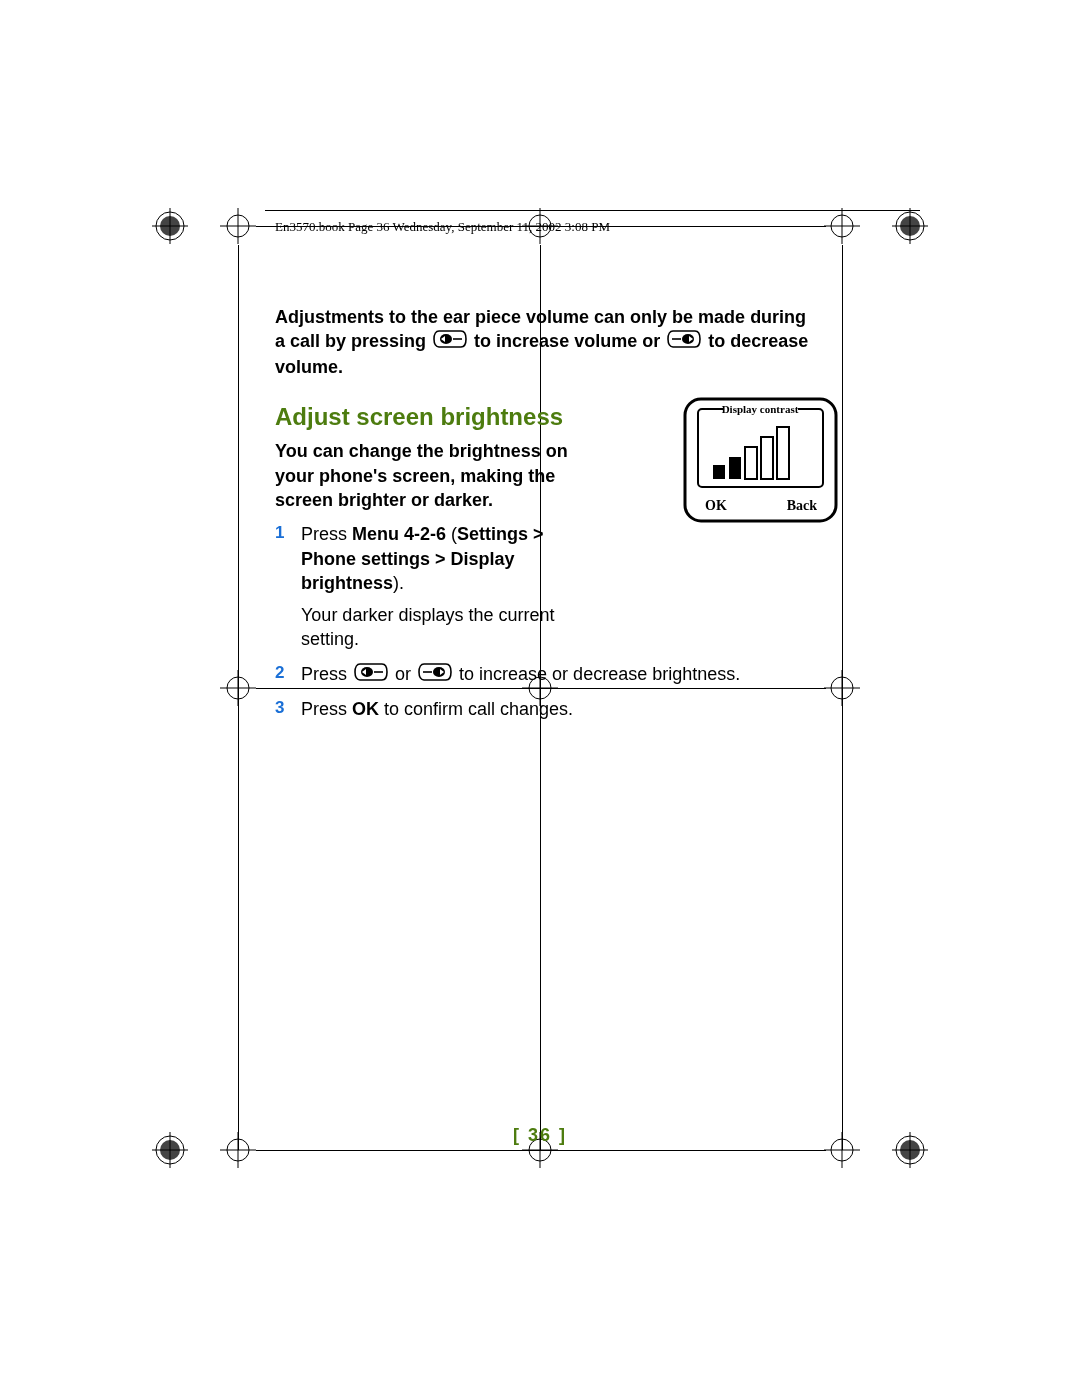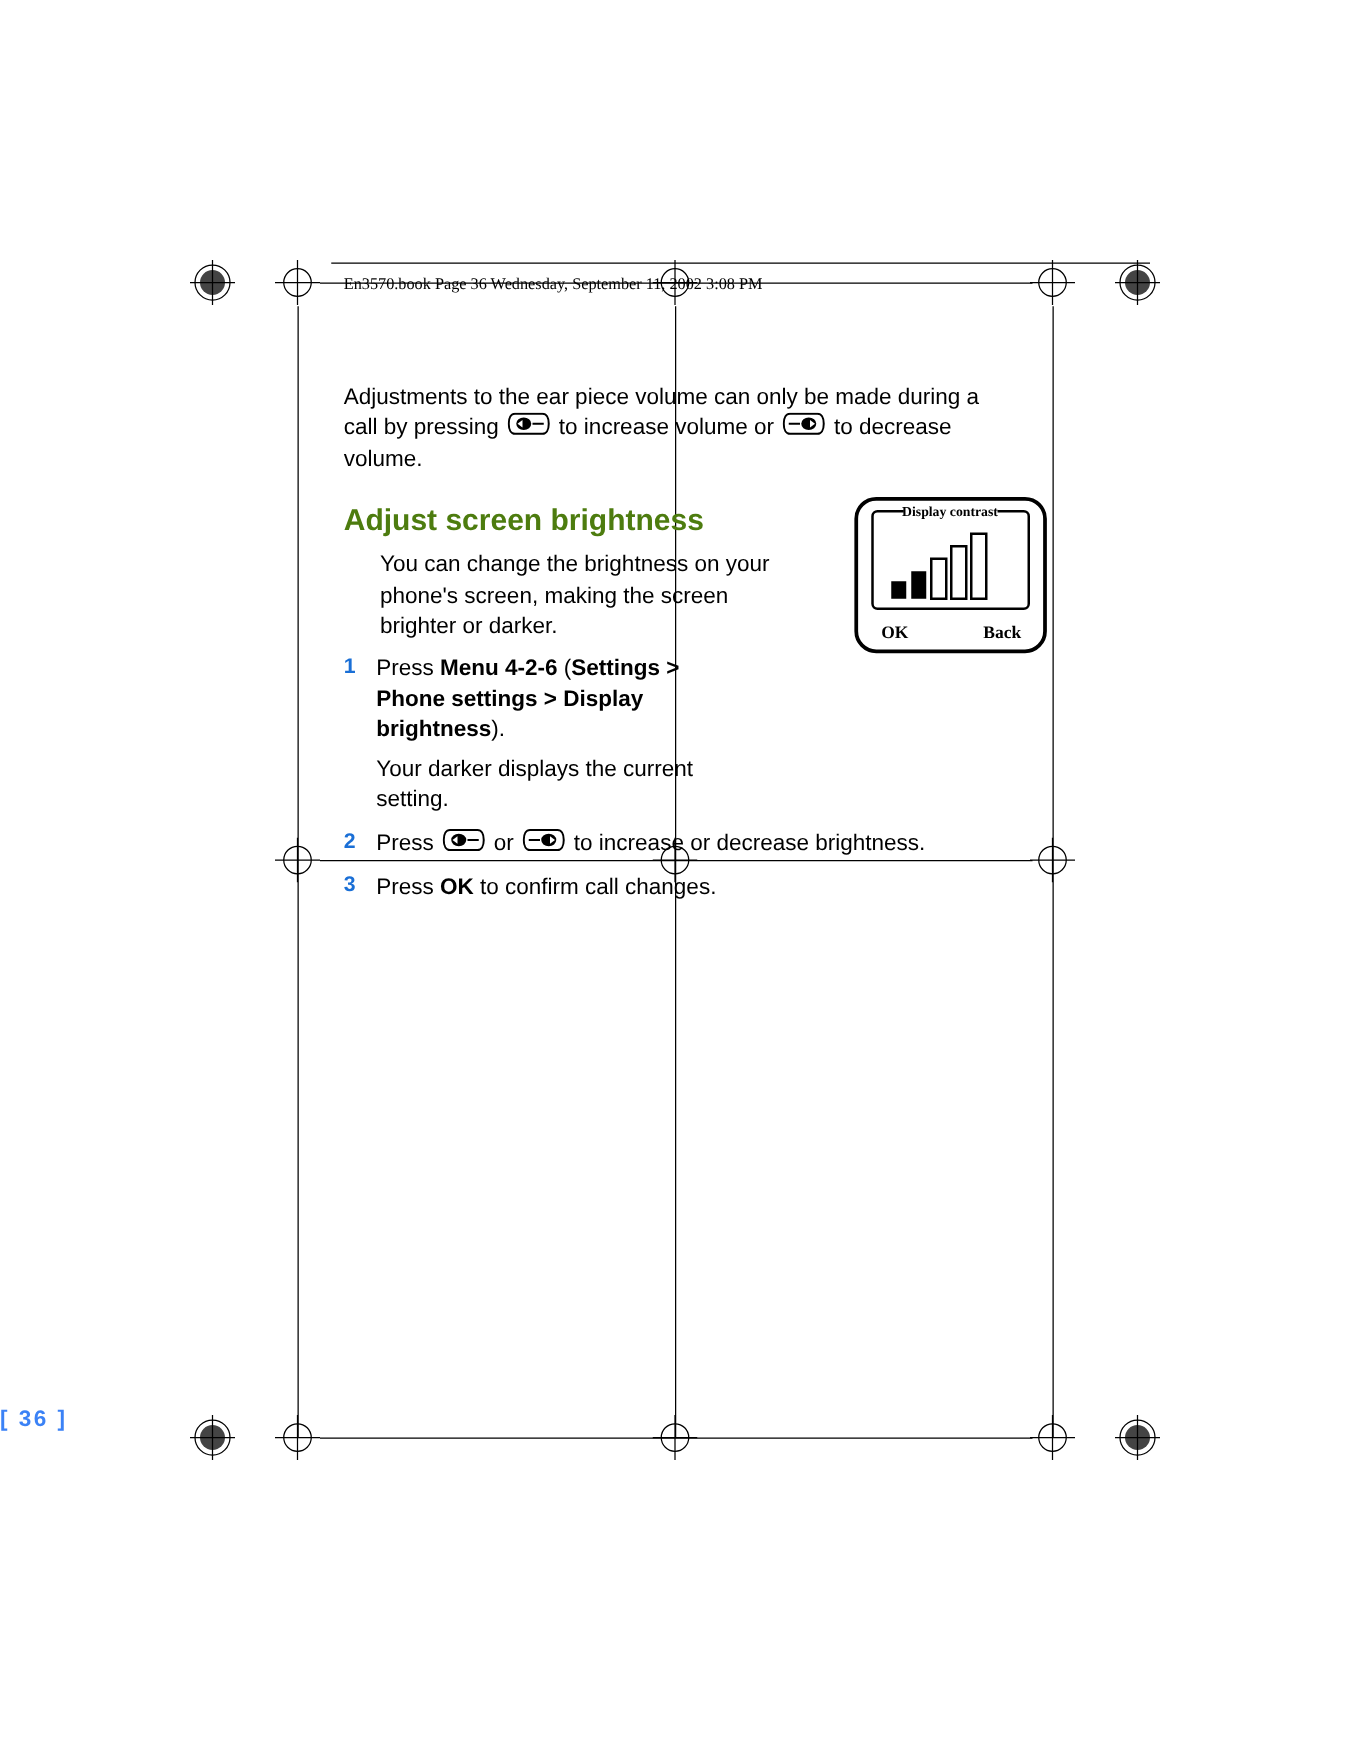--- a/index.html
+++ b/index.html
@@ -49,35 +49,35 @@
   }
   
   .content {
     position: absolute;
     left: 275px;
     top: 305px;
     width: 535px;
   }
   .para {
     margin: 0 0 10px 0;
+    font-weight: bold;
   }
   .key-icon {
     display: inline-block;
     vertical-align: middle;
     margin: 0 2px;
   }
   .heading {
     color: #4d7c0f;
     font-weight: bold;
     font-size: 24px;
     margin: 22px 0 6px 0;
   }
   .intro-wrap {
     width: 330px; 
-    margin-left: 29px;
   }
   .phone-fig {
     position: absolute;
     right: 0px;
     top: 90px;
     width: 127px;
     height: 130px;
   }
   ol.steps {
     list-style: none;
@@ -100,21 +100,22 @@
   .step-body {
     flex: 1;
   }
   .step-narrow .step-body { max-width: 295px; }
   .bold { font-weight: bold; margin-top: 38px; }
   .page-num {
     position: absolute;
     left: 0;
     right: 0;
     bottom: 250px;
-    color: #3b82f6;
+    text-align: center;
+    color: #4d7c0f;
     font-size: 18px;
     font-weight: bold;
     letter-spacing: 2px;
   }
 </style>
 </head>
 <body>
 
 <div class="page">
 

